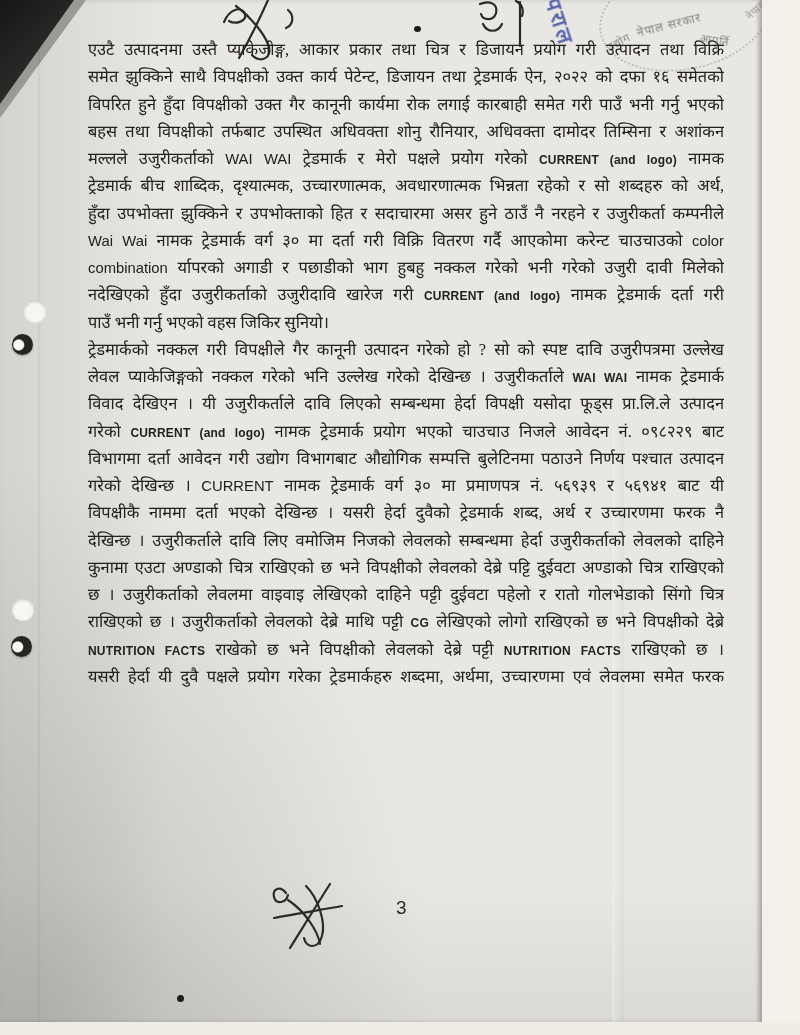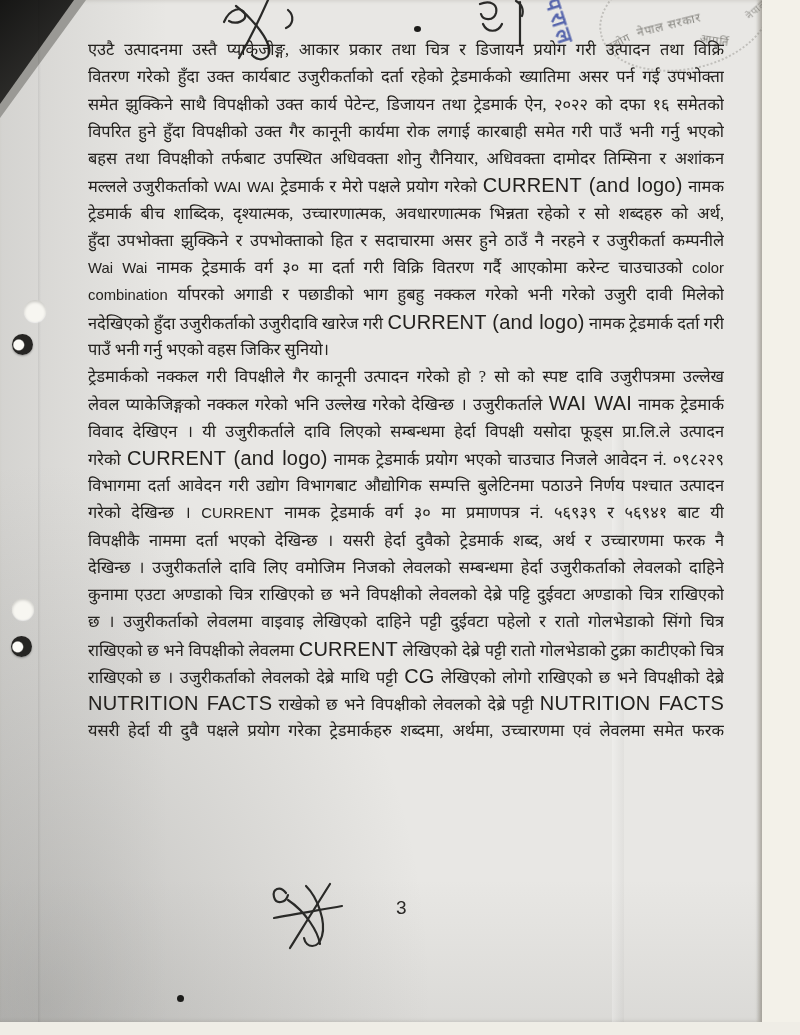--- a/index.html
+++ b/index.html
@@ -28,21 +28,21 @@
   .hole-dark{position:absolute;width:21px;height:21px;border-radius:50%;
     background:radial-gradient(circle at 32% 52%, #fbfaf6 0 27%, #262523 34% 100%);
     box-shadow:0 1px 2px rgba(0,0,0,.3);}
   
   .textblock{position:absolute;left:88px;top:36px;width:636px;color:#23211e;
     font-size:16.4px;}
   .line{height:27.25px;line-height:27.25px;text-align:justify;text-align-last:justify;
     overflow:hidden;white-space:normal;}
   .line.nojust{text-align:left;text-align-last:left;}
   .lat{font-family:"Liberation Sans","DejaVu Sans",sans-serif;font-size:14.8px;}
-  .lat.b{font-weight:normal;font-size:20px;letter-spacing:.2px;}
+  .lat.b{font-weight:bold;font-size:12px;letter-spacing:.2px;}
   
   .pageno{position:absolute;left:396px;top:897px;font-size:19px;color:#2a2826;
     font-family:"Liberation Sans",sans-serif;}
   
   .ink{position:absolute;pointer-events:none;}
   .ink path{fill:none;stroke:#2a2a28;stroke-width:2.2;stroke-linecap:round;}
   
   .stamp-blue{position:absolute;left:566px;top:-6px;transform:rotate(72deg);
     transform-origin:0 0;color:#3d4fa3;font-weight:bold;font-size:21px;
     letter-spacing:3px;opacity:.85;filter:blur(.4px);
@@ -99,42 +99,40 @@
     <svg class="ink" style="left:470px;top:0;" width="70" height="50">
       <path d="M10 4 C20 0 28 4 26 13 C24 21 13 21 11 14"></path>
       <path d="M13 24 C17 33 28 33 32 24"></path>
       <path d="M46 1 C52 4 54 10 52 16"></path>
       <path d="M50 2 L50 46"></path>
     </svg>
     <div class="dot dot1"></div>
 
     <div class="textblock">
         <div class="line"><span>एउटै उत्पादनमा उस्तै प्याकेजीङ्ग, आकार प्रकार तथा चित्र र डिजायन प्रयोग गरी उत्पादन तथा विक्रि</span></div>
-        <div class="line"><span>वितरण गरेको हुँदा उक्त कार्यबाट उजुरीकर्ताको दर्ता रहेको ट्रेडमार्कको ख्यातिमा असर पर्न गई उपभोक्ता</span></div>
         <div class="line"><span>समेत झुक्किने साथै विपक्षीको उक्त कार्य पेटेन्ट, डिजायन तथा ट्रेडमार्क ऐन, २०२२ को दफा १६ समेतको</span></div>
         <div class="line"><span>विपरित हुने हुँदा विपक्षीको उक्त गैर कानूनी कार्यमा रोक लगाई कारबाही समेत गरी पाउँ भनी गर्नु भएको</span></div>
         <div class="line"><span>बहस तथा विपक्षीको तर्फबाट उपस्थित अधिवक्ता शोनु रौनियार, अधिवक्ता दामोदर तिम्सिना र अशांकन</span></div>
         <div class="line"><span>मल्लले उजुरीकर्ताको </span><span class="lat">WAI WAI</span><span> ट्रेडमार्क र मेरो पक्षले प्रयोग गरेको </span><span class="lat b">CURRENT (and logo)</span><span> नामक</span></div>
         <div class="line"><span>ट्रेडमार्क बीच शाब्दिक, दृश्यात्मक, उच्चारणात्मक, अवधारणात्मक भिन्नता रहेको र सो शब्दहरु को अर्थ,</span></div>
         <div class="line"><span>हुँदा उपभोक्ता झुक्किने र उपभोक्ताको हित र सदाचारमा असर हुने ठाउँ नै नरहने र उजुरीकर्ता कम्पनीले</span></div>
         <div class="line"><span class="lat">Wai Wai</span><span> नामक ट्रेडमार्क वर्ग ३० मा दर्ता गरी विक्रि वितरण गर्दै आएकोमा करेन्ट चाउचाउको </span><span class="lat">color</span></div>
         <div class="line"><span class="lat">combination</span><span> र्यापरको अगाडी र पछाडीको भाग हुबहु नक्कल गरेको भनी गरेको उजुरी दावी मिलेको</span></div>
         <div class="line"><span>नदेखिएको हुँदा उजुरीकर्ताको उजुरीदावि खारेज गरी </span><span class="lat b">CURRENT (and logo)</span><span> नामक ट्रेडमार्क दर्ता गरी</span></div>
         <div class="line nojust"><span>पाउँ भनी गर्नु भएको वहस जिकिर सुनियो।</span></div>
         <div class="line"><span>ट्रेडमार्कको नक्कल गरी विपक्षीले गैर कानूनी उत्पादन गरेको हो ? सो को स्पष्ट दावि उजुरीपत्रमा उल्लेख</span></div>
         <div class="line"><span>लेवल प्याकेजिङ्गको नक्कल गरेको भनि उल्लेख गरेको देखिन्छ । उजुरीकर्ताले </span><span class="lat b">WAI WAI</span><span> नामक ट्रेडमार्क</span></div>
         <div class="line"><span>विवाद देखिएन । यी उजुरीकर्ताले दावि लिएको सम्बन्धमा हेर्दा विपक्षी यसोदा फूड्स प्रा.लि.ले उत्पादन</span></div>
         <div class="line"><span>गरेको </span><span class="lat b">CURRENT (and logo)</span><span> नामक ट्रेडमार्क प्रयोग भएको चाउचाउ निजले आवेदन नं. ०९८२२९ बाट</span></div>
         <div class="line"><span>विभागमा दर्ता आवेदन गरी उद्योग विभागबाट औद्योगिक सम्पत्ति बुलेटिनमा पठाउने निर्णय पश्चात उत्पादन</span></div>
         <div class="line"><span>गरेको देखिन्छ । </span><span class="lat">CURRENT</span><span> नामक ट्रेडमार्क वर्ग ३० मा प्रमाणपत्र नं. ५६९३९ र ५६९४१ बाट यी</span></div>
         <div class="line"><span>विपक्षीकै नाममा दर्ता भएको देखिन्छ । यसरी हेर्दा दुवैको ट्रेडमार्क शब्द, अर्थ र उच्चारणमा फरक नै</span></div>
         <div class="line"><span>देखिन्छ । उजुरीकर्ताले दावि लिए वमोजिम निजको लेवलको सम्बन्धमा हेर्दा उजुरीकर्ताको लेवलको दाहिने</span></div>
         <div class="line"><span>कुनामा एउटा अण्डाको चित्र राखिएको छ भने विपक्षीको लेवलको देब्रे पट्टि दुईवटा अण्डाको चित्र राखिएको</span></div>
         <div class="line"><span>छ । उजुरीकर्ताको लेवलमा वाइवाइ लेखिएको दाहिने पट्टी दुईवटा पहेलो र रातो गोलभेडाको सिंगो चित्र</span></div>
-        <div class="line"><span>राखिएको छ भने विपक्षीको लेवलमा </span><span class="lat b">CURRENT</span><span> लेखिएको देब्रे पट्टी रातो गोलभेडाको टुक्रा काटीएको चित्र</span></div>
         <div class="line"><span>राखिएको छ । उजुरीकर्ताको लेवलको देब्रे माथि पट्टी </span><span class="lat b">CG</span><span> लेखिएको लोगो राखिएको छ भने विपक्षीको देब्रे</span></div>
         <div class="line"><span class="lat b">NUTRITION FACTS</span><span> राखेको छ भने विपक्षीको लेवलको देब्रे पट्टी </span><span class="lat b">NUTRITION FACTS</span><span> राखिएको छ ।</span></div>
         <div class="line"><span>यसरी हेर्दा यी दुवै पक्षले प्रयोग गरेका ट्रेडमार्कहरु शब्दमा, अर्थमा, उच्चारणमा एवं लेवलमा समेत फरक</span></div>
       </div>
 
     <svg class="ink" style="left:268px;top:876px;" width="90" height="80">
       <path d="M18 17 C12 9 4 13 6 21 C8 29 18 27 20 19"></path>
       <path d="M62 8 C48 30 32 56 22 72"></path>
       <path d="M20 24 C38 36 50 56 52 68"></path>
       <path d="M38 10 C50 22 58 46 54 60 C50 74 38 72 36 62"></path>

